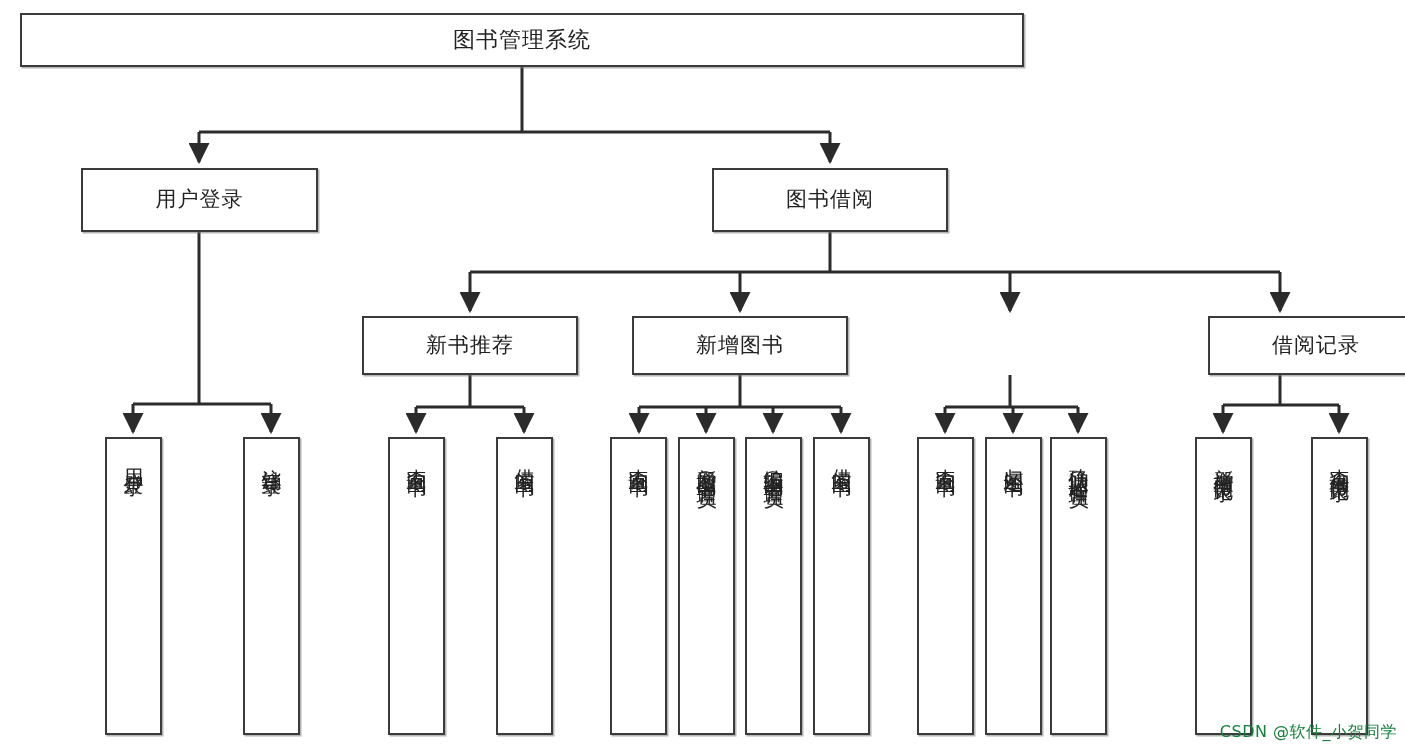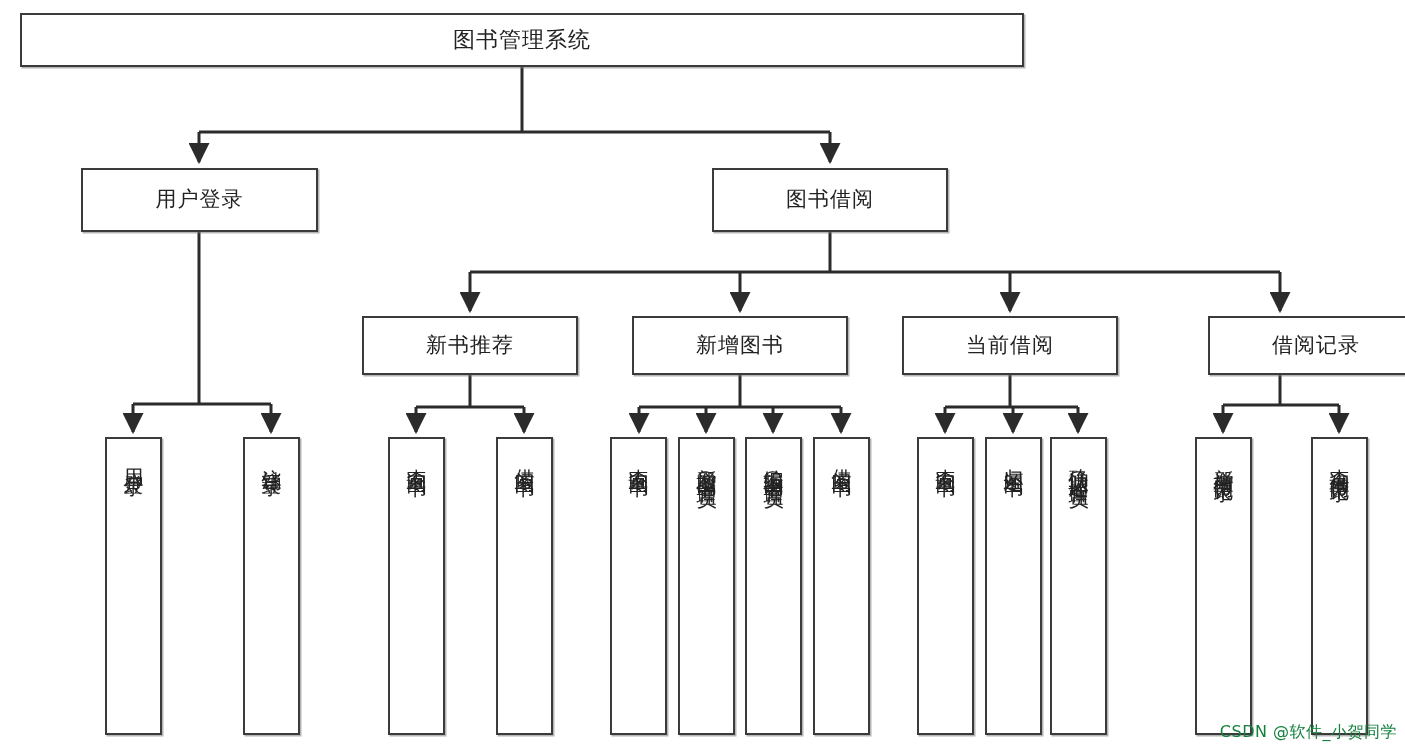--- a/index.html
+++ b/index.html
@@ -137,23 +137,20 @@
   <div class="node" style="left:712px; top:168px; width:236px; height:64px;">
     <span class="node-label">图书借阅</span>
   </div>
 
   <div class="node" style="left:362px; top:316px; width:216px; height:59px;">
     <span class="node-label">新书推荐</span>
   </div>
   <div class="node" style="left:632px; top:316px; width:216px; height:59px;">
     <span class="node-label">新增图书</span>
   </div>
-  <div class="node" style="left:902px; top:316px; width:216px; height:59px;">
-    <span class="node-label">当前借阅</span>
-  </div>
   <div class="node" style="left:1172px; top:316px; width:216px; height:59px;margin-left:36px;">
     <span class="node-label">借阅记录</span>
   </div>
 
   <div class="node leaf" style="left:105px; top:437px; width:57px; height:298px;">
     <span class="node-label">用户登录</span>
   </div>
   <div class="node leaf" style="left:243px; top:437px; width:57px; height:298px;">
     <span class="node-label">注销登录</span>
   </div>

